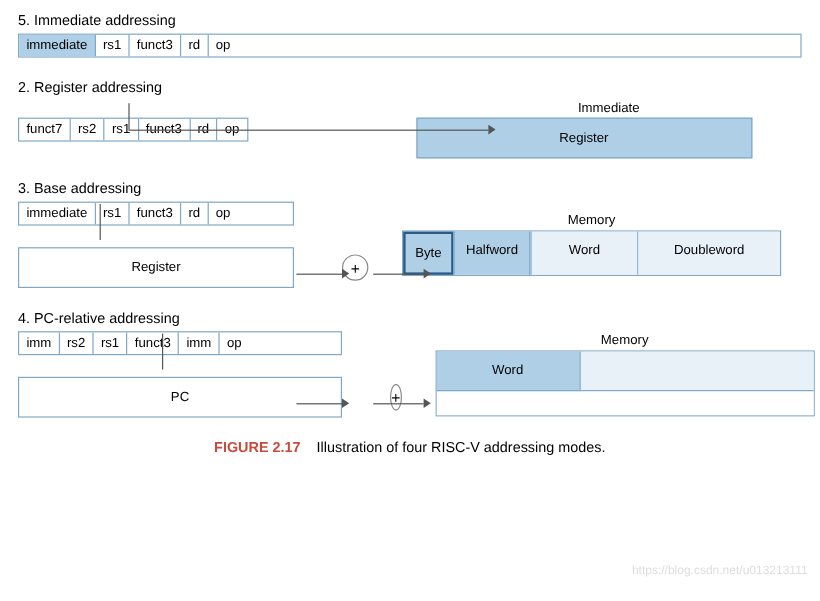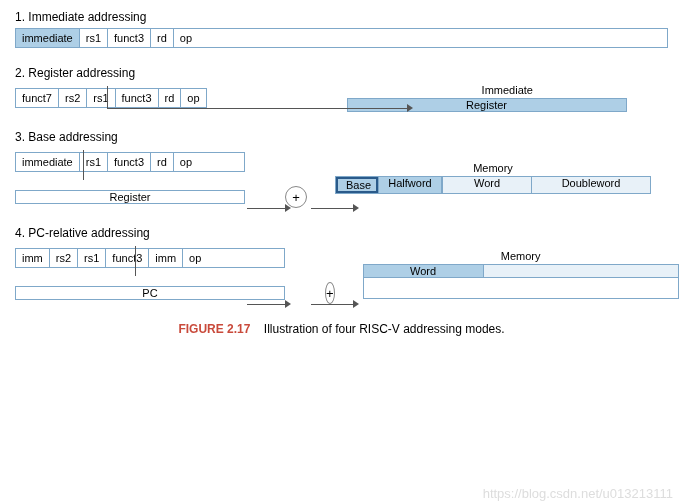--- a/index.html
+++ b/index.html
@@ -5,33 +5,33 @@
 *{box-sizing:border-box;margin:0;padding:0}
 body{font-family:Arial,sans-serif;font-size:12px;background:#fff;width:683px;height:501px;padding:10px 15px;position:relative}
 .sec{margin-bottom:18px}
 .title{margin-bottom:4px;font-size:12px}
 .row{display:flex;align-items:center}
 .inst{display:flex;border:1px solid #7fa8c9}
 .cell{border-right:1px solid #7fa8c9;padding:3px 6px;text-align:center;font-size:11px}
 .cell:last-child{border-right:none}
 .hl{background:#aecfe6}
 .lbl{text-align:center;font-size:11px;margin-bottom:2px}
-.box{border:1px solid #7fa8c9;padding:0 8px;text-align:center;font-size:11px}
+.box{border:1px solid #7fa8c9;padding:10px 8px;text-align:center;font-size:11px}
 .reg{background:#aecfe6}
 .plain{background:#fff}
 .light{background:#e8f1f8}
 .plus{width:22px;height:22px;border:1px solid #888;border-radius:50%;display:flex;align-items:center;justify-content:center;font-size:13px;background:#fff}
 .memrow{display:flex}
 .memrow .box{flex:0 0 auto}
 .wire{position:absolute;background:#555}
 .arrow-r{position:absolute;width:0;height:0;border-top:4px solid transparent;border-bottom:4px solid transparent;border-left:6px solid #555}
 .cap{text-align:center;margin-top:8px}
 .cap .f{color:#c94a3b;font-weight:bold}
 .cap .t{font-weight:normal}
-.wm{position:absolute;right:10px;bottom:0;color:#ddd;font-size:13px}
+.wm{position:absolute;right:10px;bottom:20px;color:#ddd;font-size:10px}
 
 
 .s2{position:relative}
 .s2 .w1{left:92px;top:20px;width:1px;height:22px}
 .s2 .w2{left:92px;top:42px;width:300px;height:1px}
 .s2 .a2{left:392px;top:38px}
 
 
 .s3{position:relative}
 .s3 .regbox{width:230px;margin-top:18px}
@@ -47,21 +47,21 @@
 .s4 .wA{left:120px;top:20px;width:1px;height:30px}
 .s4 .wD{left:232px;top:78px;width:38px;height:1px}
 .s4 .aD{left:270px;top:74px}
 .s4 .wE{left:296px;top:78px;width:42px;height:1px}
 .s4 .aE{left:338px;top:74px}
 </style>
 </head>
 <body>
 
 <div class="sec">
-  <div class="title">1.  Immediate addressing</div>
+  <div class="title">5.  Immediate addressing</div>
   <div class="inst">
     <div class="cell hl">immediate</div>
     <div class="cell">rs1</div>
     <div class="cell">funct3</div>
     <div class="cell">rd</div>
     <div class="cell">op</div>
   </div>
 </div>
 
 <div class="sec s2">
@@ -95,21 +95,21 @@
         <div class="cell">funct3</div>
         <div class="cell">rd</div>
         <div class="cell">op</div>
       </div>
       <div class="box plain regbox">Register</div>
     </div>
     <div style="margin:38px 8px 0 40px" class="plus">+</div>
     <div style="margin-left:20px">
       <div class="lbl">Memory</div>
       <div class="memrow" style="border:1px solid #7fa8c9">
-        <div class="box reg" style="border:2px solid #2a5a8a;width:42px">Base</div>
+        <div class="box reg" style="border:2px solid #2a5a8a;width:42px">Byte</div>
         <div class="box reg" style="width:64px;border-top:none;border-bottom:none">Halfword</div>
         <div class="box light" style="width:90px;border-top:none;border-bottom:none">Word</div>
         <div class="box light" style="width:118px;border:none">Doubleword</div>
       </div>
     </div>
   </div>
   <div class="wire wA"></div>
   <div class="wire wD"></div>
   <div class="arrow-r aD"></div>
   <div class="wire wE"></div>

